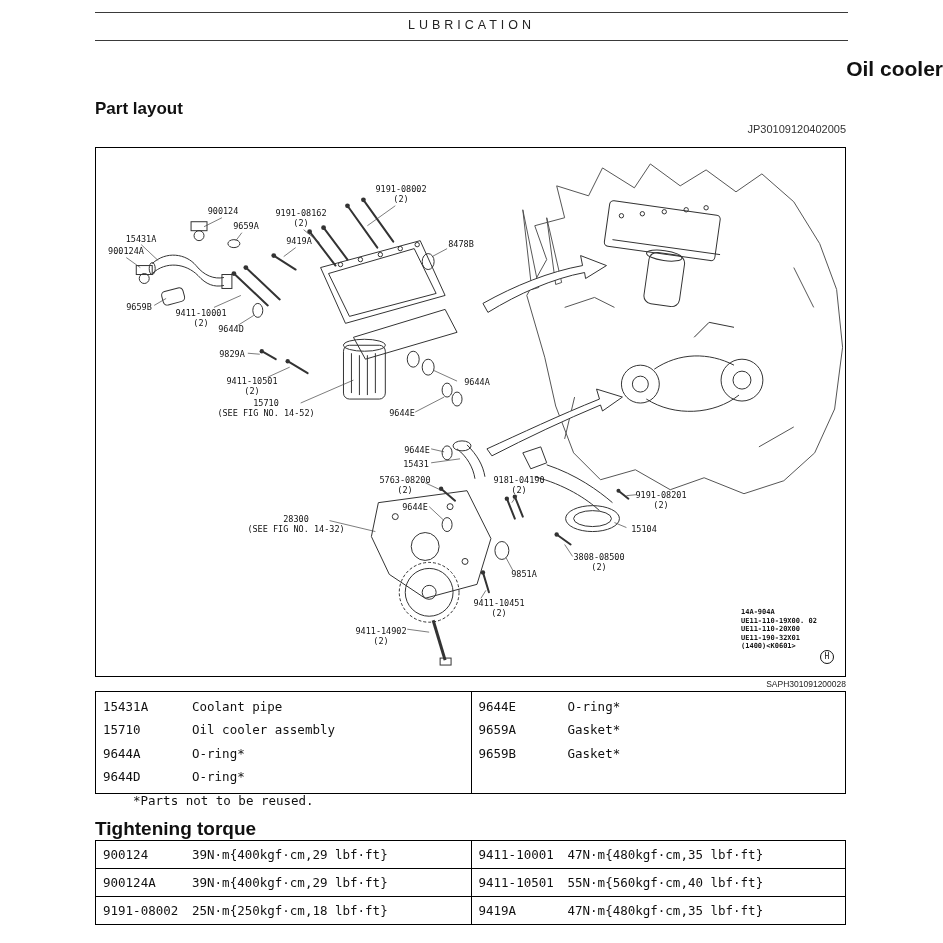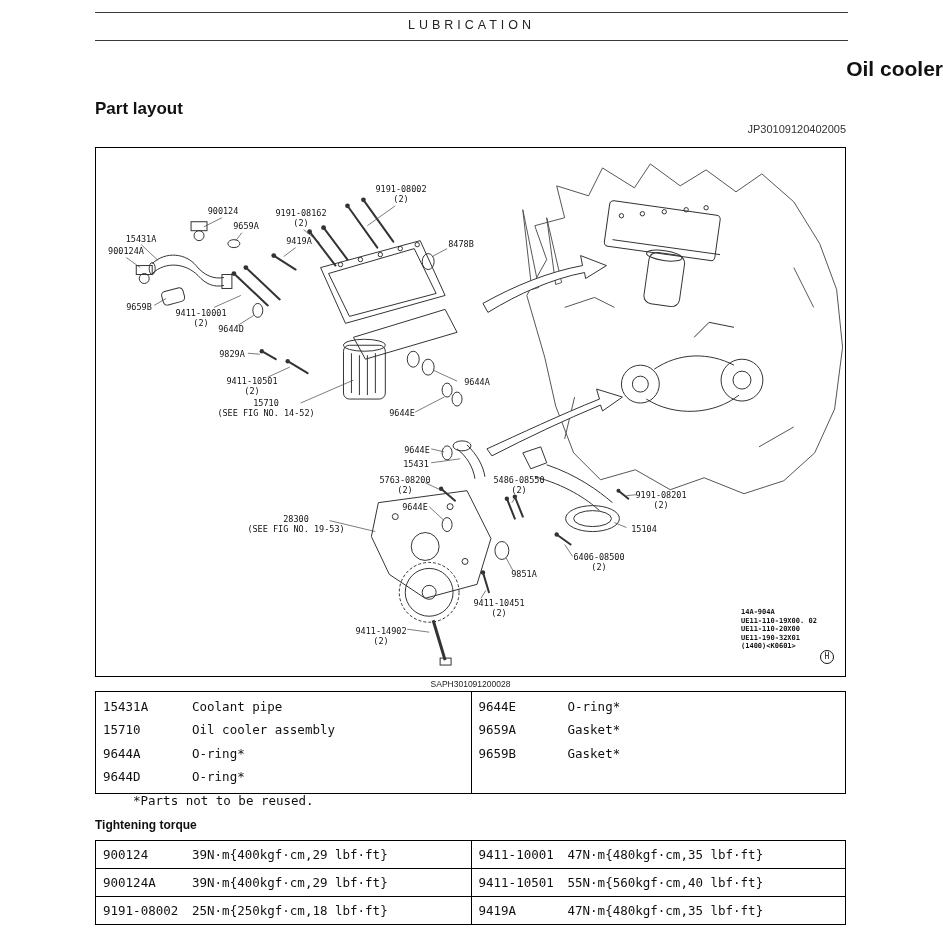--- a/index.html
+++ b/index.html
@@ -24,34 +24,34 @@
              color:#111; white-space:nowrap; }
   .callout span { display:block; }
 
   .refblock { position:absolute; left:645px; top:460px; font-family:"DejaVu Sans Mono", monospace;
               font-size:7px; line-height:8.6px; color:#111;font-weight:bold; }
   .refblock span { display:block; }
   .hmark { position:absolute; left:724px; top:502px; width:14px; height:14px;
            border:1px solid #111; border-radius:50%; font-size:8px; line-height:12px;
            text-align:center; font-family:"DejaVu Sans Mono", monospace; color:#111; }
 
-  .figcode { position:absolute; left:95px; width:751px; top:679px; text-align:center;
+  .figcode { position:absolute; left:95px; width:751px; top:679px; text-align:right;
              font-size:8.5px; color:#222; }
 
   .ptable { position:absolute; left:95px; top:691px; width:751px; border:1.6px solid #000;
             display:flex; font-family:"DejaVu Sans Mono", monospace; font-size:12.5px; color:#111; }
   .ptable .half { width:50%; padding:3px 0 4px; }
   .ptable .half + .half { border-left:1.2px solid #000; }
   .prow { display:flex; line-height:23.4px; }
   .prow .code { width:96px; padding-left:7px; flex:none; }
 
   .footnote { position:absolute; left:133px; top:793px;
               font-family:"DejaVu Sans Mono", monospace; font-size:12.5px; color:#111; }
 
-  .theading { position:absolute; left:95px; top:818px; font-size:12px; font-weight:bold; color:#111; }
+  .theading { position:absolute; left:95px; top:818px; font-size:19px; font-weight:bold; color:#111; }
 
   .ttable { position:absolute; left:95px; top:840px; width:751px; border:1.6px solid #000;
             display:flex; font-family:"DejaVu Sans Mono", monospace; font-size:12.5px; color:#111; }
   .ttable .half { width:50%; }
   .ttable .half + .half { border-left:1.2px solid #000; }
   .trow { display:flex; height:27.8px; align-items:center; border-bottom:1.2px solid #000; }
   .trow:last-child { border-bottom:none; }
   .trow .code { width:96px; padding-left:7px; flex:none; }
 </style>
 </head>
@@ -295,39 +295,39 @@
       <span>9644E</span>
     </div>
   <div class="callout" style="left:320px;top:311px">
       <span>15431</span>
     </div>
   <div class="callout" style="left:309px;top:327px">
       <span>5763-08200</span>
       <span>(2)</span>
     </div>
   <div class="callout" style="left:423px;top:327px">
-      <span>5486-08550</span>
+      <span>9181-04190</span>
       <span>(2)</span>
     </div>
   <div class="callout" style="left:565px;top:342px">
       <span>9191-08201</span>
       <span>(2)</span>
     </div>
   <div class="callout" style="left:319px;top:354px">
       <span>9644E</span>
     </div>
   <div class="callout" style="left:200px;top:366px">
       <span>28300</span>
-      <span>(SEE FIG NO. 19-53)</span>
+      <span>(SEE FIG NO. 14-32)</span>
     </div>
   <div class="callout" style="left:548px;top:376px">
       <span>15104</span>
     </div>
   <div class="callout" style="left:503px;top:404px">
-      <span>6406-08500</span>
+      <span>3808-08500</span>
       <span>(2)</span>
     </div>
   <div class="callout" style="left:428px;top:421px">
       <span>9851A</span>
     </div>
   <div class="callout" style="left:403px;top:450px">
       <span>9411-10451</span>
       <span>(2)</span>
     </div>
   <div class="callout" style="left:285px;top:478px">

